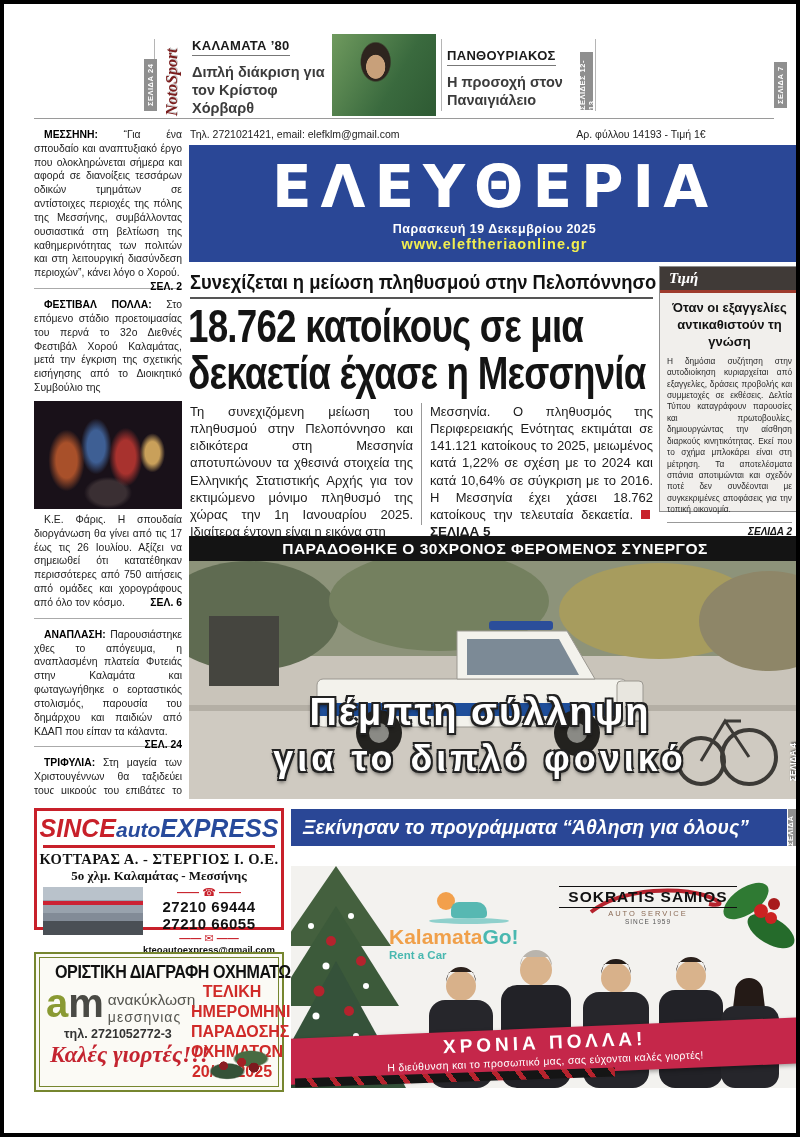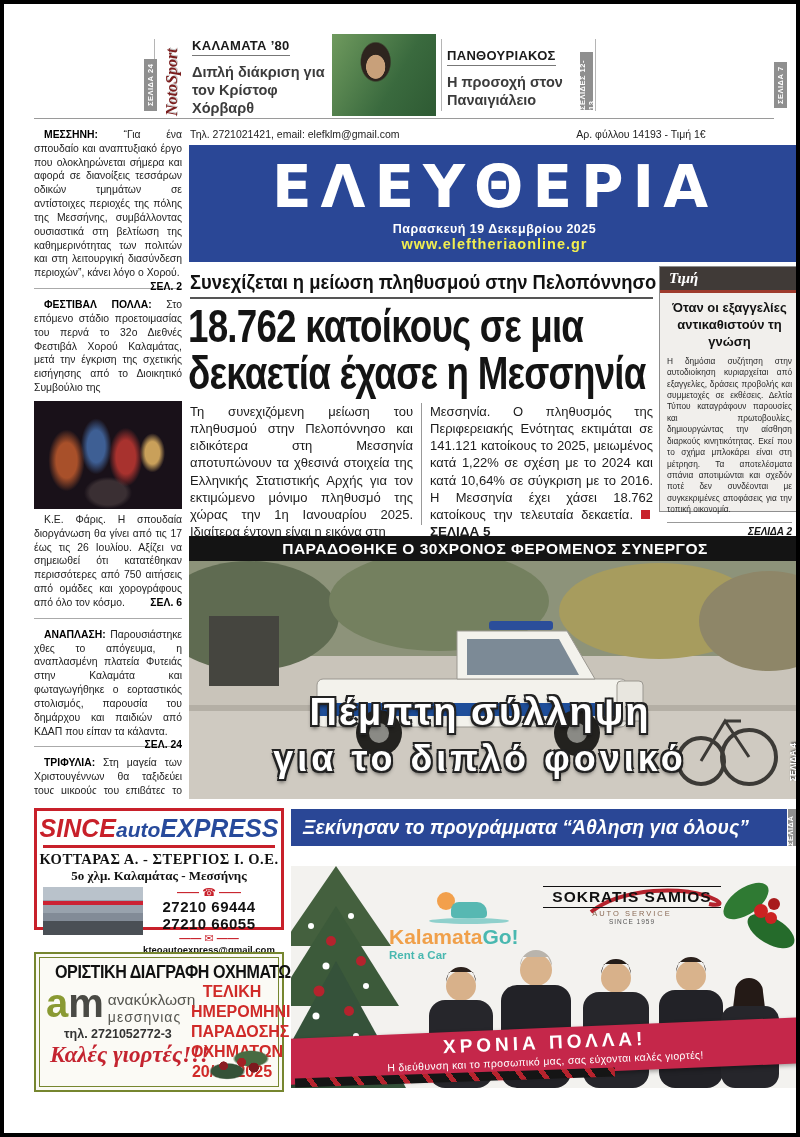--- a/index.html
+++ b/index.html
@@ -159,21 +159,21 @@
   .g-svg{position:absolute;left:0;top:0;}
   .kg-logo{position:absolute;left:98px;top:26px;width:150px;}
   .kg-art{height:34px;position:relative;}
   .kg-sun{position:absolute;left:48px;top:0;width:18px;height:18px;border-radius:50%;background:#f2a04c;}
   .kg-car{position:absolute;left:62px;top:10px;width:36px;height:16px;border-radius:8px 10px 4px 4px;background:#57b8b2;}
   .kg-wave{position:absolute;left:40px;top:26px;width:80px;height:6px;border-radius:50%;background:#8fd0cc;}
   .kg-name{font-weight:bold;font-size:21px;line-height:1;}
   .kg-name .ka{color:#f0a04a;}
   .kg-name .go{color:#49b8b0;}
   .kg-rent{color:#49b8b0;font-weight:bold;font-size:11.5px;margin-top:2px;}
-  .ss-logo{position:absolute;left:252px;top:20px;width:178px;text-align:center;}
+  .ss-logo{position:absolute;left:268px;top:20px;width:178px;text-align:center;}
   .ss-name{font-weight:bold;font-size:15.5px;letter-spacing:1px;color:#101010;
            border-top:1.5px solid #101010;border-bottom:1.5px solid #101010;padding:1px 0;}
   .ss-sub{font-size:7.5px;letter-spacing:2px;color:#8a6a55;margin-top:1px;}
   .ss-since{font-size:6.5px;letter-spacing:1px;color:#555;}
   .g-banner{position:absolute;left:-8px;right:-8px;bottom:14px;height:46px;background:#c5274a;
             transform:rotate(-2.4deg);text-align:center;color:#fff;
             box-shadow:0 2px 4px rgba(0,0,0,.35);}
   .g-banner .bt{font-weight:bold;font-size:19px;letter-spacing:4px;margin-top:4px;}
   .g-banner .bs{font-size:10.5px;margin-top:1px;letter-spacing:.3px;}
   .g-stripe{position:absolute;left:4px;bottom:6px;width:320px;height:9px;transform:rotate(-2deg);

